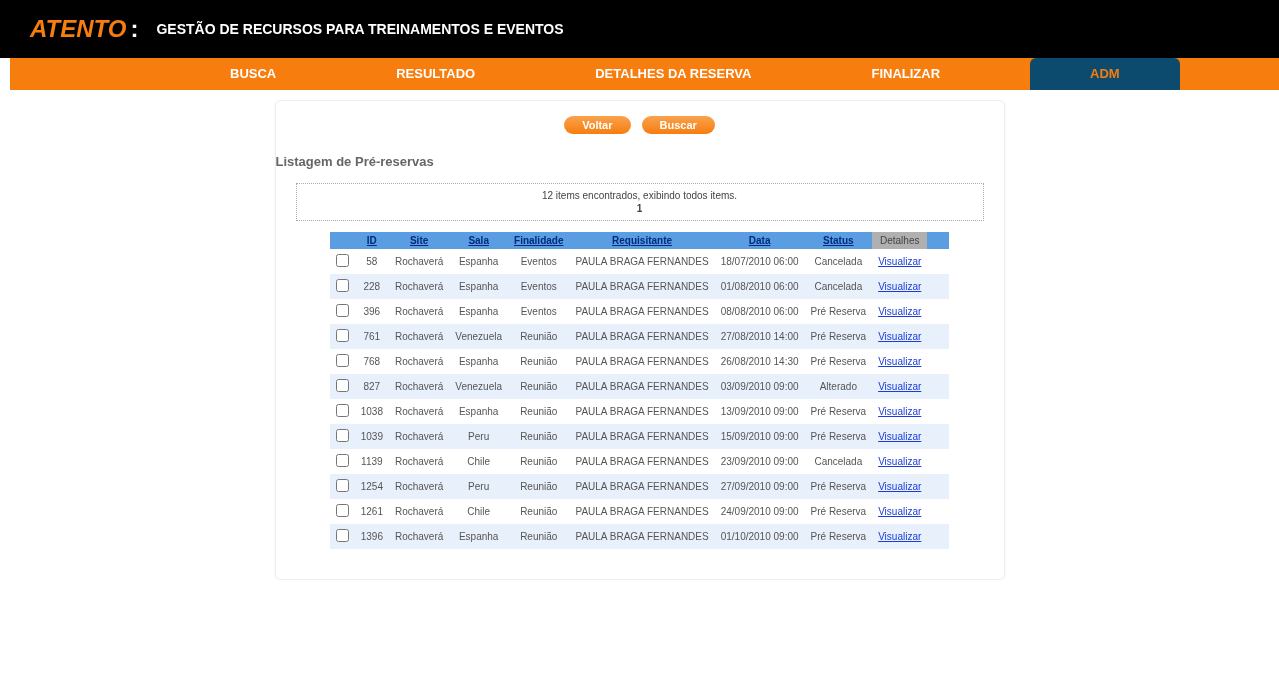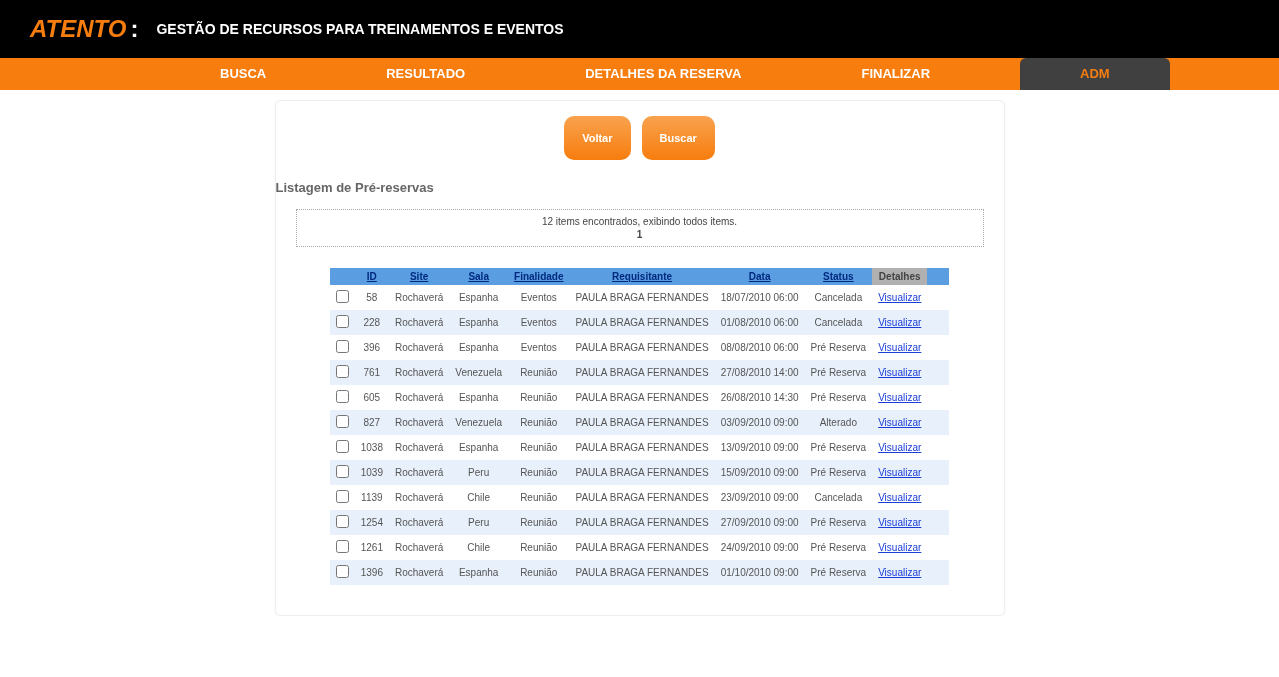--- a/index.html
+++ b/index.html
@@ -27,34 +27,35 @@
   font-weight: bold;
   margin-left: 18px;
 }
 
 .nav-bar {
   background: #f77d0e;
   height: 32px;
   display: flex;
   align-items: center;
   padding-left: 190px;
+  margin-left: 10px;
 }
 .nav-tab {
   color: #fff;
   font-weight: bold;
   font-size: 13px;
   padding: 0 30px;
   height: 32px;
   line-height: 32px;
   cursor: pointer;
   text-align: center;
   margin-right: 60px;
 }
 .nav-tab.active {
-  background: #404040;
+  background: #0c4a6e;
   color: #f77d0e;
   border-radius: 6px 6px 0 0;
   padding: 0 60px;
 }
 
 .content-wrap {
   display: flex;
   justify-content: center;
   padding-top: 10px;
 }
@@ -69,36 +70,36 @@
 
 .btn-row { text-align: center; margin-bottom: 20px; }
 .btn-pill {
   display: inline-block;
   background: linear-gradient(#f9a24e, #f77d0e);
   color: #fff;
   font-size: 11px;
   font-weight: bold;
   border: none;
   border-radius: 10px;
-  padding: 16px 18px;
+  padding: 3px 18px;
   cursor: pointer;
   margin: 0 4px;
 }
 
 .list-title {
   text-align: left;
   font-weight: bold;
   color: #666;
   font-size: 13px;
   margin-bottom: 14px;
 }
 
 .summary-box {
   border: 1px dotted #aaa;
-  margin: 0 20px 21px;
+  margin: 0 20px 11px;
   text-align: center;
   padding: 6px 0;
   font-size: 10px;
   color: #444;
 }
 .summary-box .page-num { font-weight: bold; color: #444; margin-top: 2px; display: block; }
 
 .grid {
   margin: 0 auto;
   border-collapse: collapse;
@@ -106,21 +107,21 @@
 .grid th {
   background: #5a9de0;
   color: #fff;
   font-size: 10px;
   font-weight: normal;
   padding: 3px 6px;
   text-align: center;
   white-space: nowrap;
 }
 .grid th a { color: #002a80; text-decoration: underline; cursor: pointer; font-weight: bold; font-size: 10px; }
-.grid th.th-detail { background: #b0b0b0; color: #444; font-weight: bold; }
+.grid th.th-detail { background: #b0b0b0; color: #444; font-weight: normal; }
 .grid th.th-check { width: 22px; }
 .grid td {
   font-size: 10px;
   color: #555;
   padding: 5px 6px;
   text-align: center;
   white-space: nowrap;
 }
 .grid tr.row-even td { background: #e8f0fb; }
 .grid tr.row-odd td { background: #fff; }
@@ -222,21 +223,21 @@
             <td>Venezuela</td>
             <td>Reunião</td>
             <td>PAULA BRAGA FERNANDES</td>
             <td>27/08/2010 14:00</td>
             <td>Pré Reserva</td>
             <td><a class="view-link">Visualizar</a></td>
             <td></td>
           </tr>
           <tr class="row-odd">
             <td><input type="checkbox" style=""></td>
-            <td>605</td>
+            <td>768</td>
             <td>Rochaverá</td>
             <td>Espanha</td>
             <td>Reunião</td>
             <td>PAULA BRAGA FERNANDES</td>
             <td>26/08/2010 14:30</td>
             <td>Pré Reserva</td>
             <td><a class="view-link">Visualizar</a></td>
             <td></td>
           </tr>
           <tr class="row-even">

